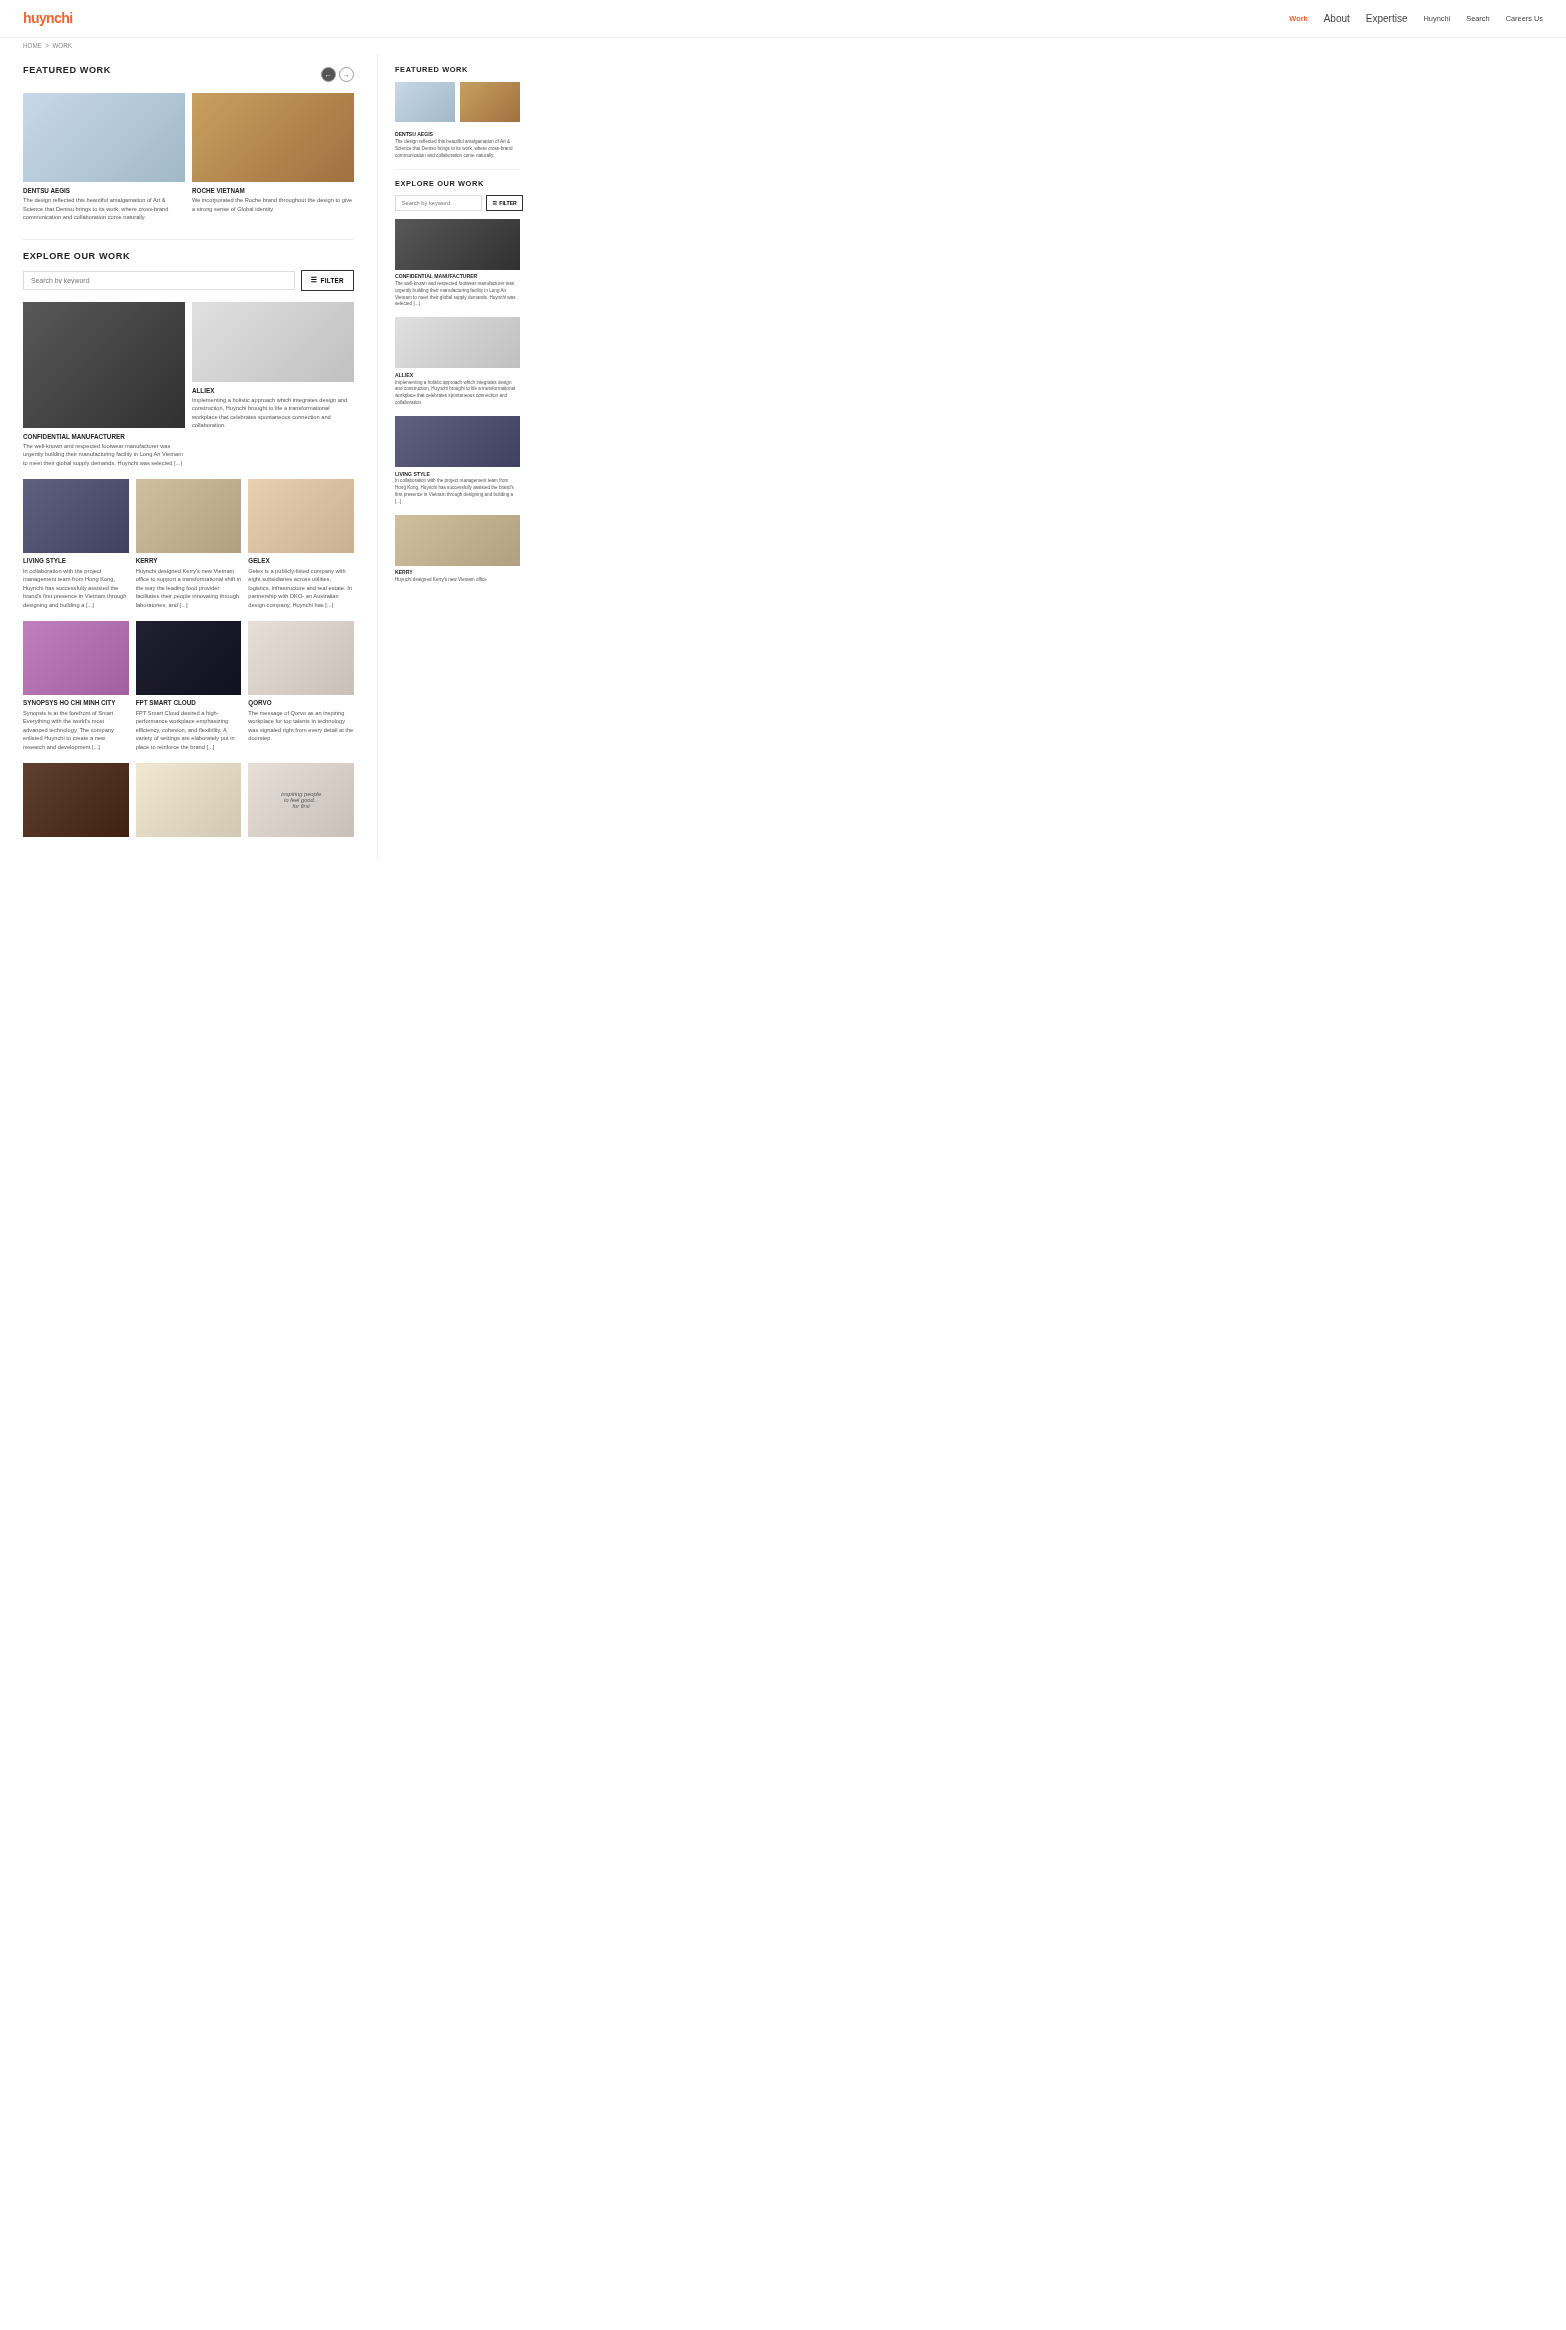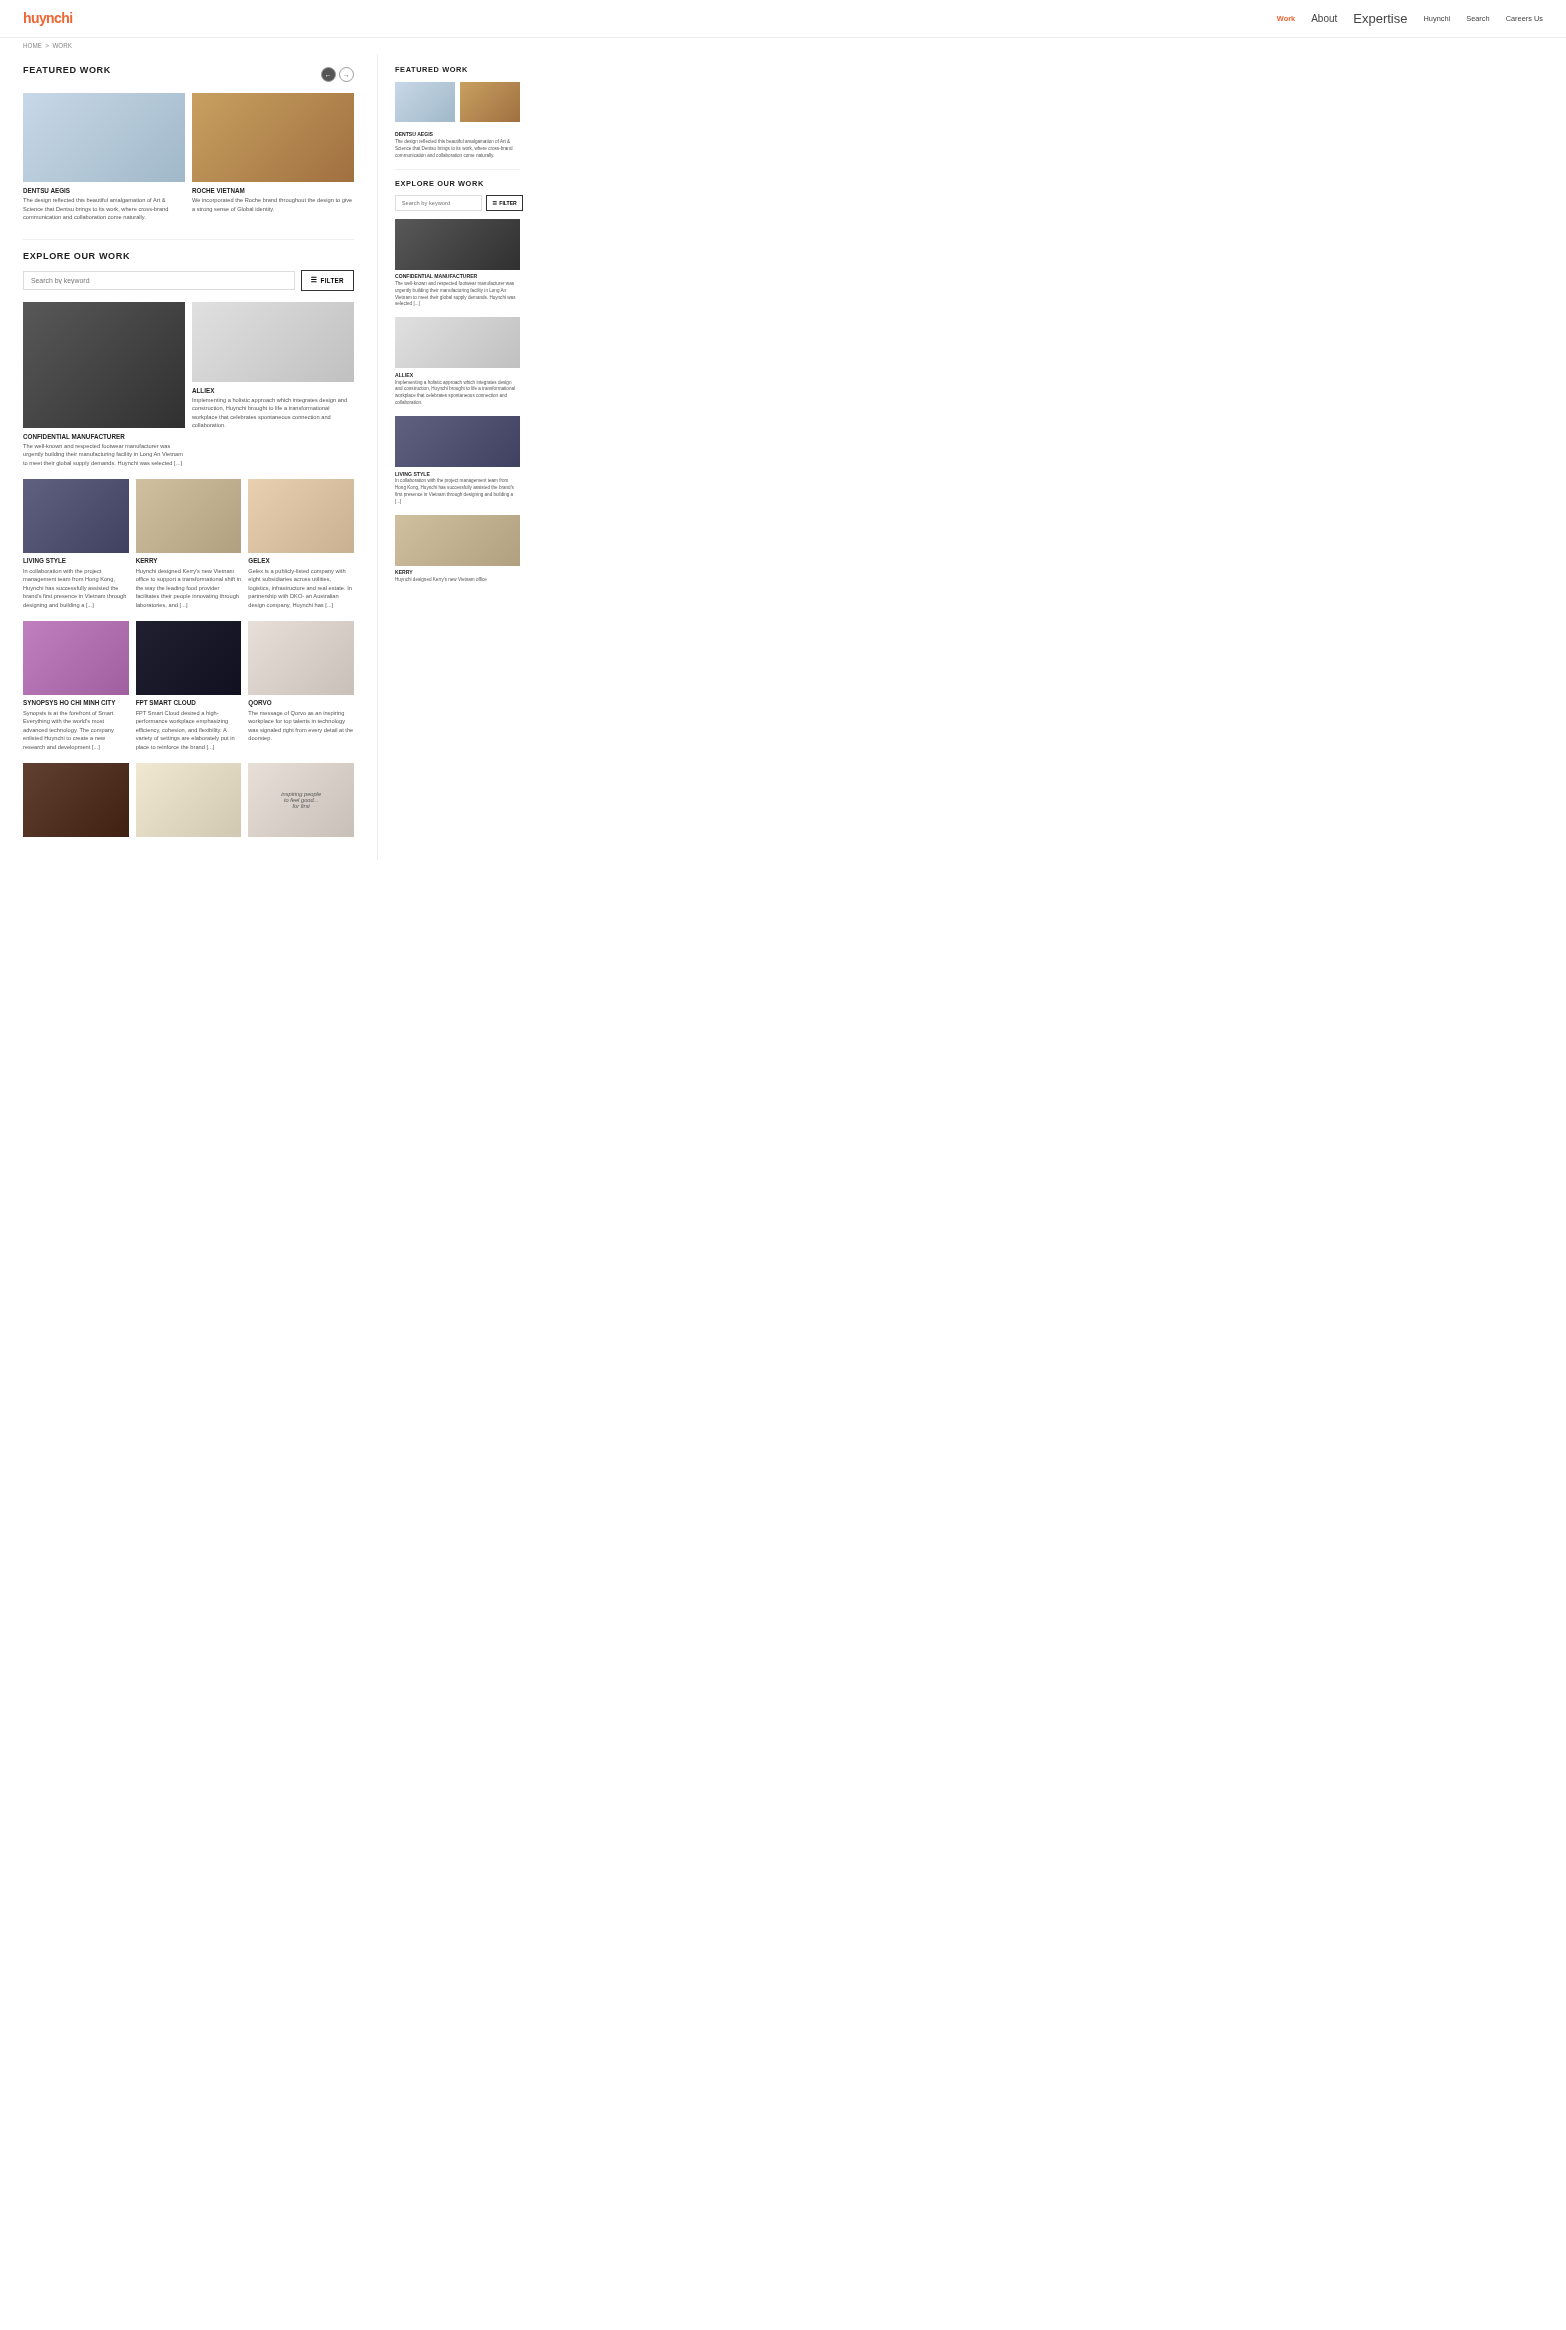--- a/index.html
+++ b/index.html
@@ -65,21 +65,21 @@
 <body>
 
 <header>
   <div style="display:flex; align-items:center; justify-content:space-between; padding:10.3px 23px; border-bottom:0.6px solid #eee;">
     <div style="font-size:14px; font-weight:700; letter-spacing:-0.6px;">
       <span style="color:#e63;">huynchi</span>
     </div>
     <nav style="display:flex; gap:16px; align-items:center;">
       <a href="#" style="text-decoration:none; color:#e63; font-weight:bold; font-size:7.4px;">Work</a>
       <a href="#" style="text-decoration:none; color:#444; font-size:10px;">About</a>
-      <a href="#" style="text-decoration:none; color:#444; font-size:13px;">Expertise</a>
+      <a href="#" style="text-decoration:none; color:#444; font-size:10px;">Expertise</a>
       <a href="#" style="text-decoration:none; color:#444; font-size:7.4px;">Huynchi</a>
       <a href="#" style="text-decoration:none; color:#444; font-size:7.4px;">Search</a>
       <a href="#" style="text-decoration:none; color:#444; font-size:7.4px;">Careers Us</a>
     </nav>
   </div>
 </header>
 
 <div style="padding:4.6px 23px; font-size:6.3px; color:#888; display:flex; gap:3.4px; align-items:center;">
   <a href="#" style="color:#888; text-decoration:none;">HOME</a>
   <span>&gt;</span>

